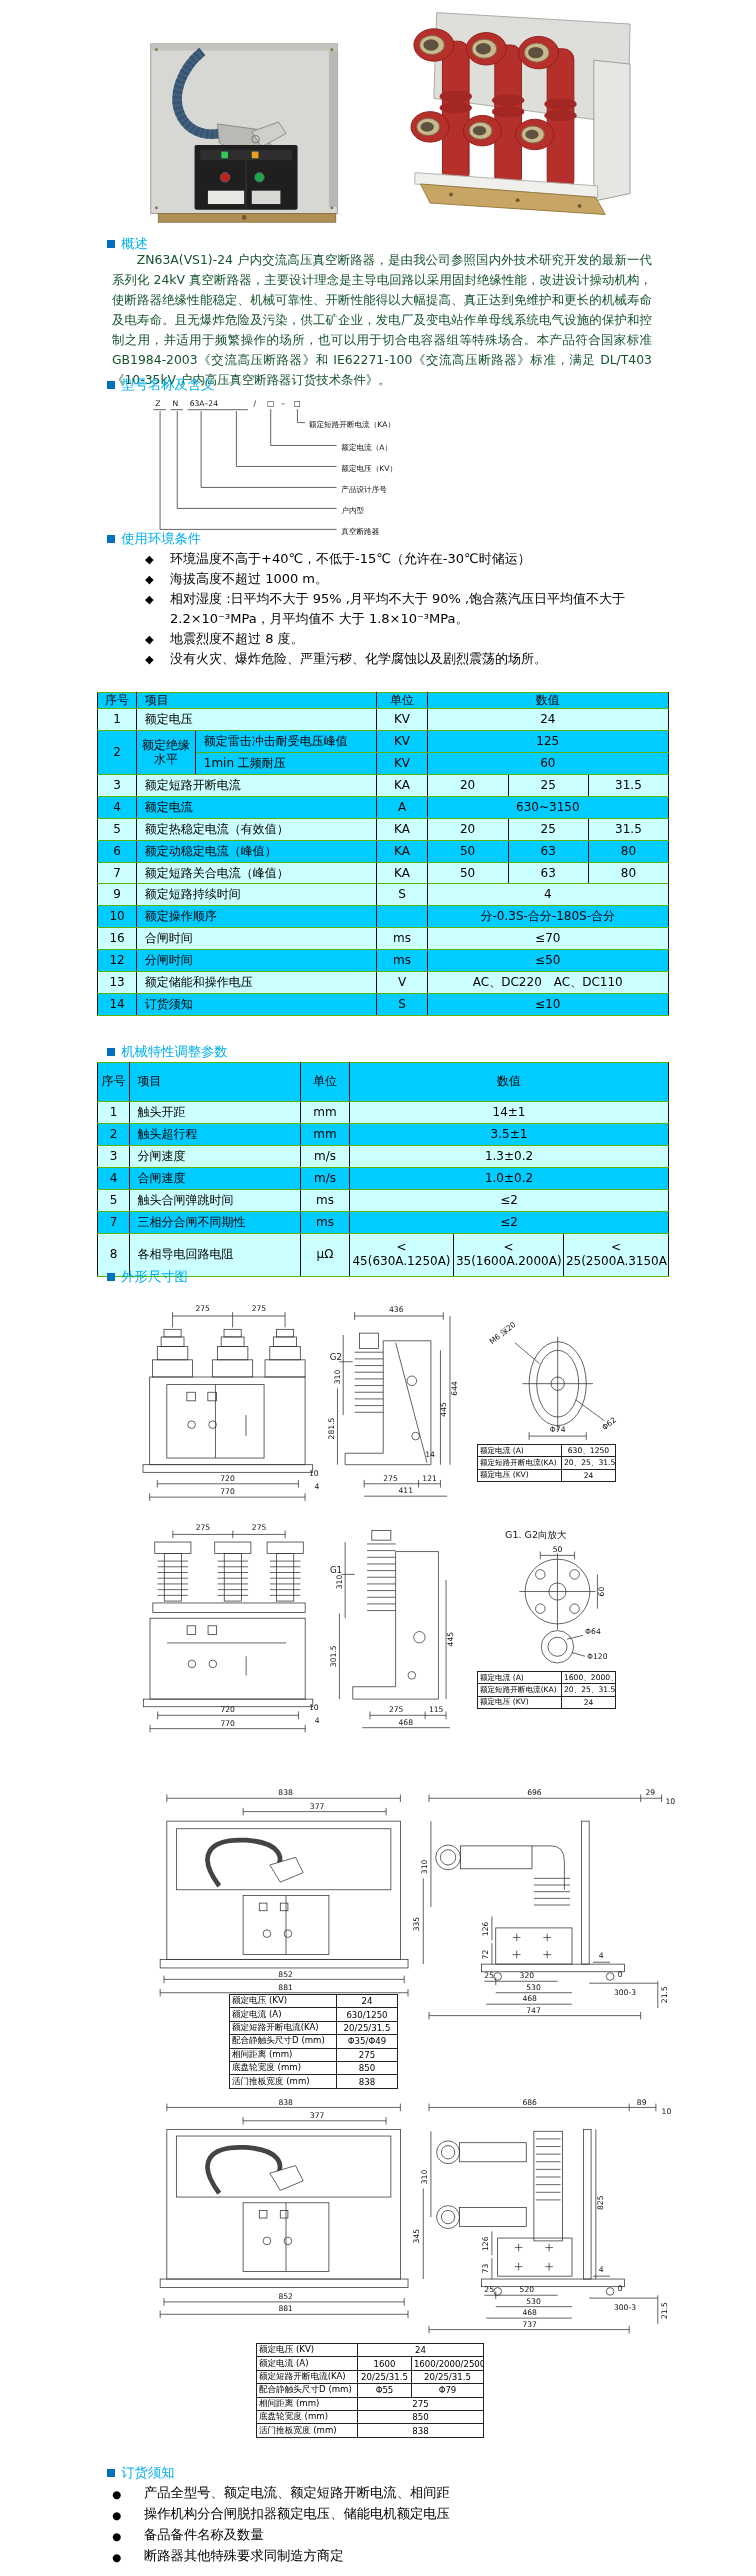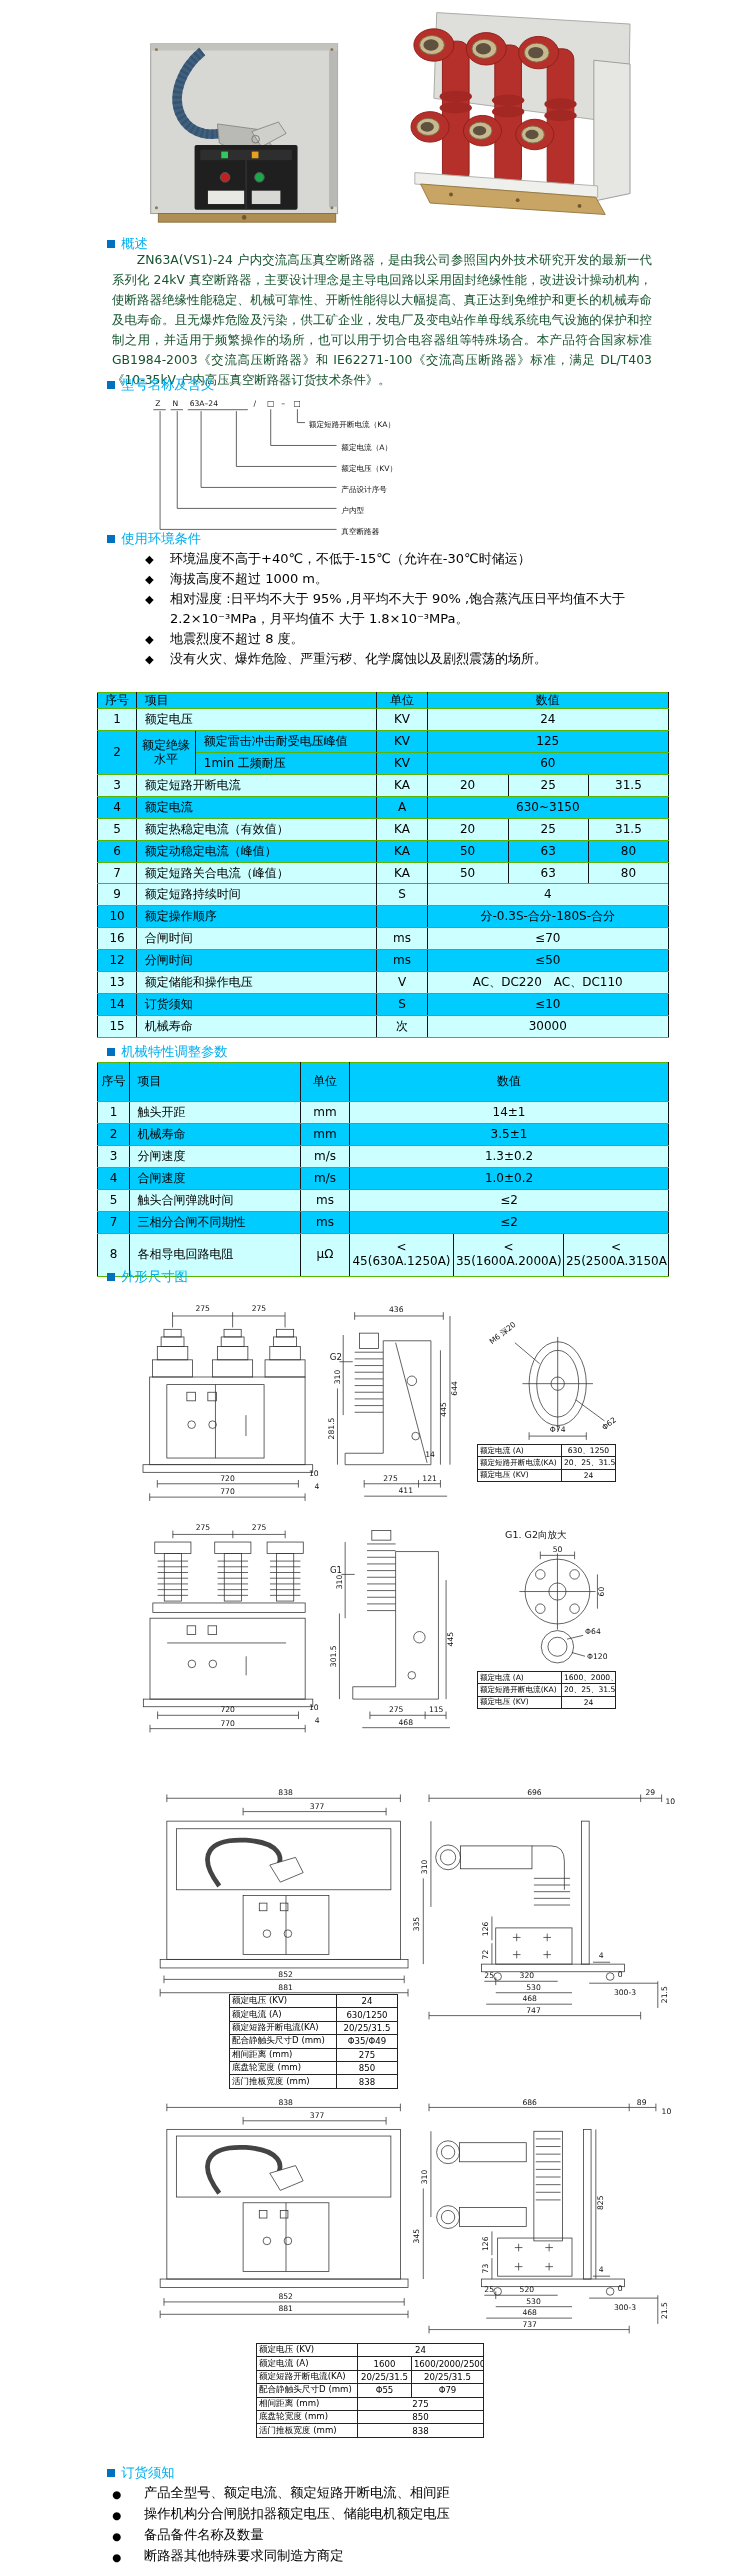--- a/index.html
+++ b/index.html
@@ -314,26 +314,20 @@
           <td class="item">额定储能和操作电压</td>
           <td>V</td>
           <td>AC、DC220　AC、DC110</td>
         </tr>
     <tr class="rd">
           <td>14</td>
           <td class="item">订货须知</td>
           <td>S</td>
           <td>≤10</td>
         </tr>
-    <tr class="rl">
-          <td>15</td>
-          <td class="item">机械寿命</td>
-          <td>次</td>
-          <td>30000</td>
-        </tr>
   </tbody>
     </table>
 
   <div class="sec" style="left:107px;top:1043px">
     <span class="sq"></span>
     <span>机械特性调整参数</span>
   </div>
 
   <table class="ptable" style="left:97px;top:1062px;width:572px">
     <colgroup>
@@ -352,21 +346,21 @@
       <td colspan="3" style="height:38px">数值</td>
     </tr>
     <tr class="rl">
           <td>1</td>
           <td class="item">触头开距</td>
           <td>mm</td>
           <td colspan="3">14±1</td>
         </tr>
     <tr class="rd">
           <td>2</td>
-          <td class="item">机械寿命</td>
+          <td class="item">触头超行程</td>
           <td>mm</td>
           <td colspan="3">3.5±1</td>
         </tr>
     <tr class="rl">
           <td>3</td>
           <td class="item">分闸速度</td>
           <td>m/s</td>
           <td colspan="3">1.3±0.2</td>
         </tr>
     <tr class="rd">

